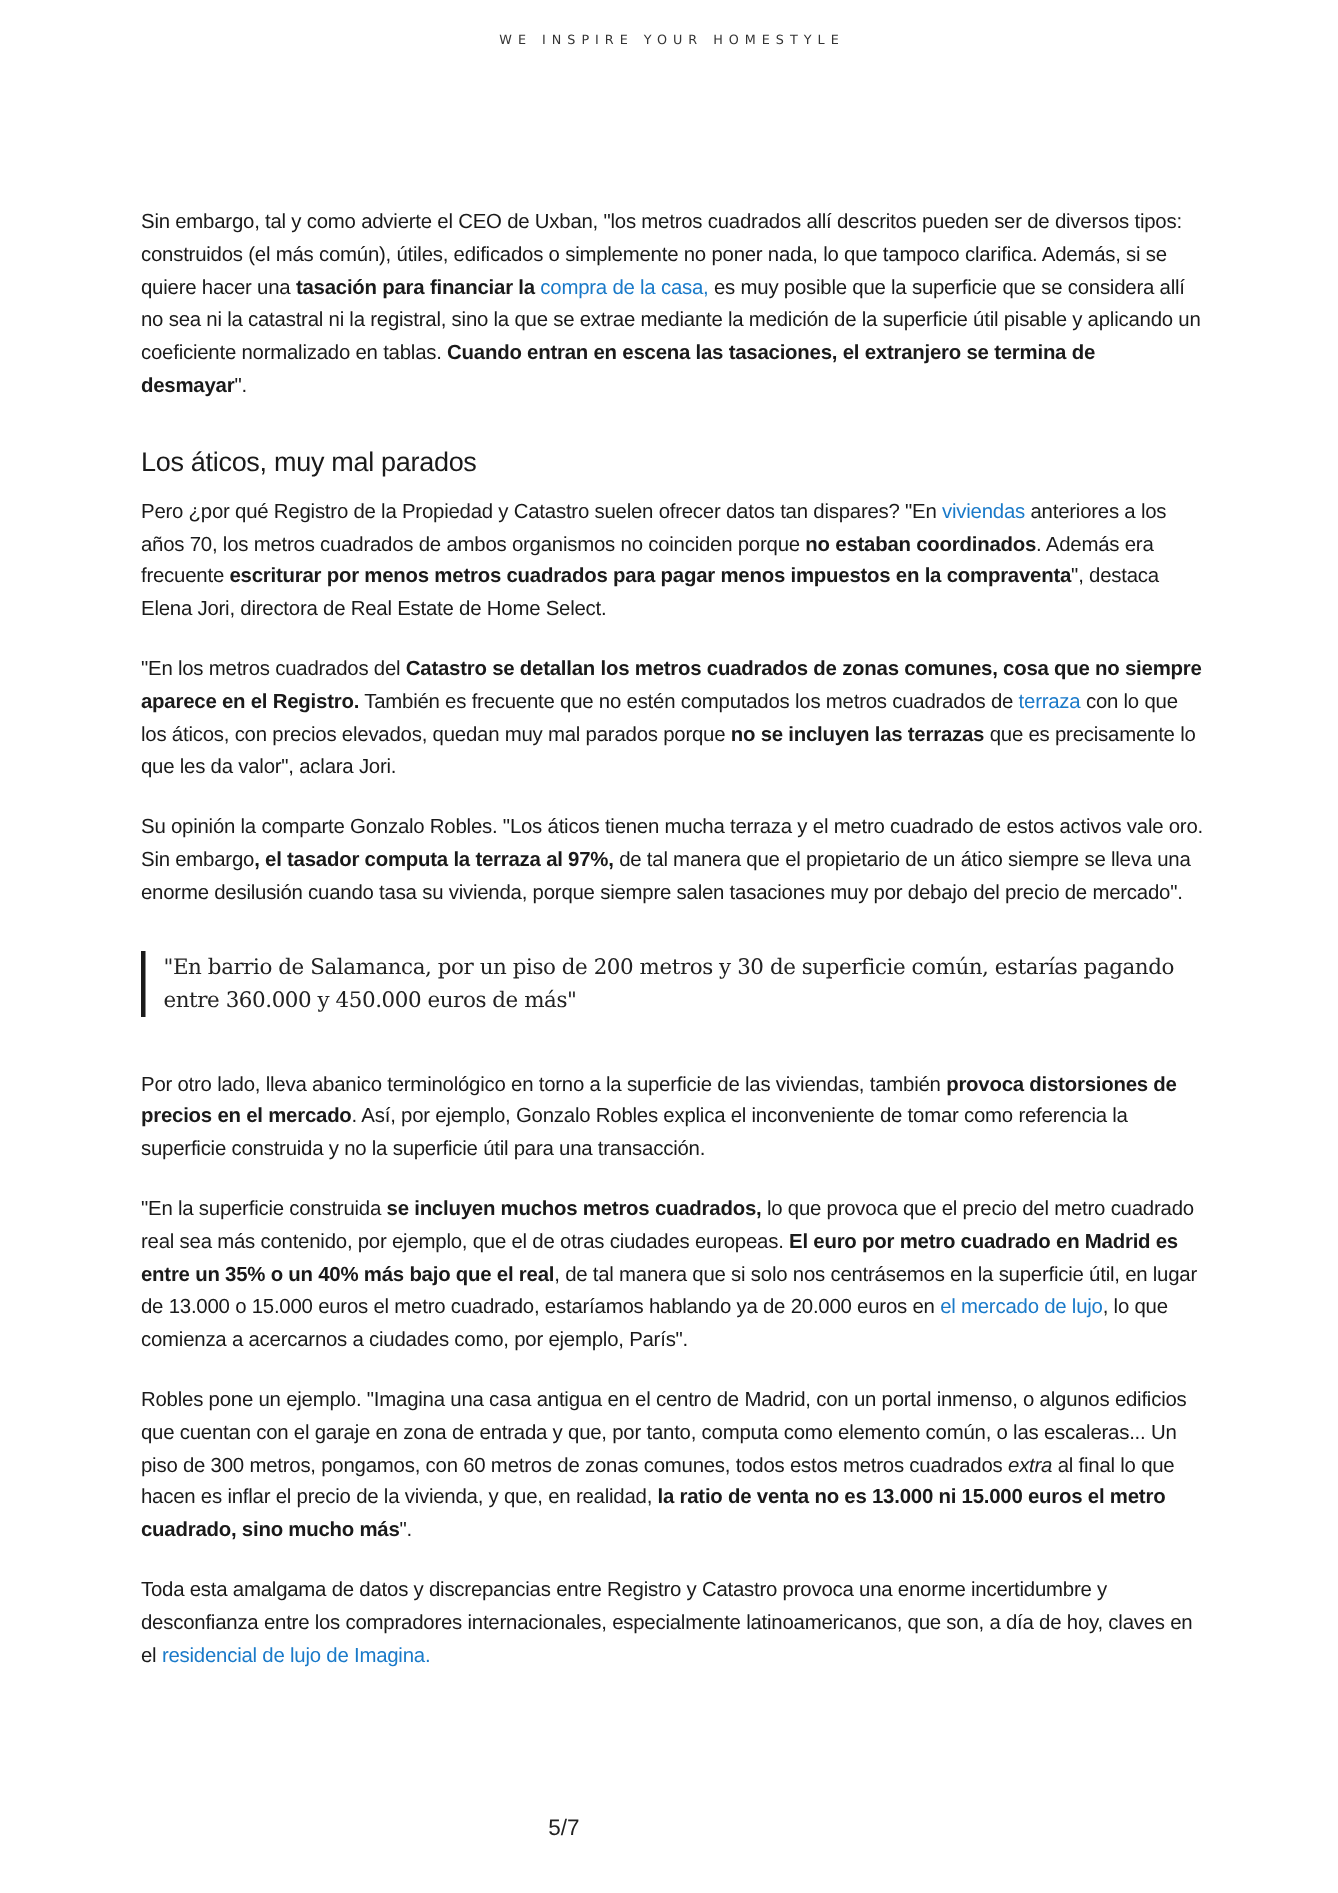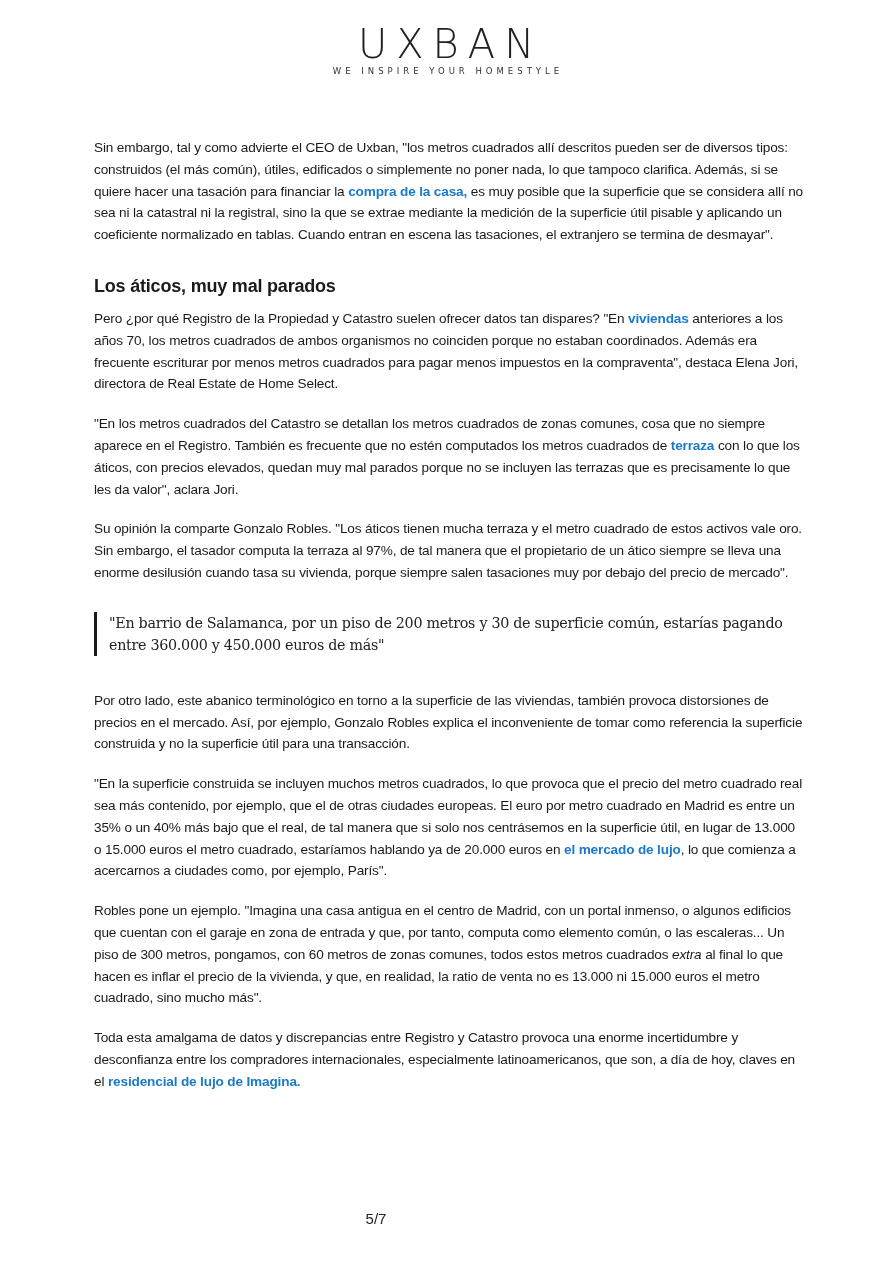--- a/index.html
+++ b/index.html
@@ -6,32 +6,31 @@
   body { width: 892px; height: 1262px; position: relative; overflow: hidden;
          font-family: "Liberation Sans", sans-serif; color: #1a1a1a; }
   .header { position: absolute; top: 22px; left: 0; width: 892px; text-align: center; }
   .logo { font-family: "DejaVu Sans", sans-serif; font-weight: 300; font-size: 40px; letter-spacing: 9px;
           color: #222; line-height: 44px; padding-left: 9px; }
   .tagline { font-family: "DejaVu Sans", sans-serif; font-size: 8.5px; letter-spacing: 4px; color: #333;
              margin-top: 0px; padding-left: 4px; }
   .content { position: absolute; left: 94px; top: 137px; width: 710px; }
   p { margin: 0; font-size: 13.6px; line-height: 21.8px; letter-spacing: -0.15px; }
   .gap { height: 18px; }
-  h2 { margin: 0; font-size: 18px; font-weight: bold; line-height: 24px; letter-spacing: -0.2px; }
-  b { font-weight: normal; }
-  a, .link { color: #1a7ac9; text-decoration: none; font-weight: bold; margin-top: 24px; }
+  h2 { margin: 0; font-size: 18px; font-weight: normal; line-height: 24px; letter-spacing: -0.2px; }
+  b { font-weight: bold; }
+  a, .link { color: #1a7ac9; text-decoration: none; font-weight: normal; margin-top: 24px; }
   blockquote { margin: 0; padding: 0 0 0 12px; border-left: 3px solid #1a1a1a;
                font-family: "DejaVu Serif", serif; font-size: 14.3px; line-height: 22px; color: #222; letter-spacing: -0.3px; }
   .pageno { position: absolute; top: 1210px; left: 0; width: 752px; text-align: center; font-size: 15px; color: #222; }
 </style>
 </head>
 <body>
 
 <div class="header">
-  <div class="logo">UXBAN</div>
   <div class="tagline">WE INSPIRE YOUR HOMESTYLE</div>
 </div>
 
 <div class="content">
   <p><span>Sin embargo, tal y como advierte el CEO de Uxban, "los metros cuadrados allí descritos pueden ser de diversos tipos: construidos (el más común), útiles, edificados o simplemente no poner nada, lo que tampoco clarifica. Además, si se quiere hacer una </span><b>tasación para financiar la</b> <a>compra de la casa,</a><span> es muy posible que la superficie que se considera allí no sea ni la catastral ni la registral, sino la que se extrae mediante la medición de la superficie útil pisable y aplicando un coeficiente normalizado en tablas. </span><b>Cuando entran en escena las tasaciones, el extranjero se termina de desmayar</b><span>".</span></p>
 
   <div style="height:28px"></div>
   <h2>Los áticos, muy mal parados</h2>
   <div style="height:10px"></div>
 
@@ -40,21 +39,21 @@
 
   <p><span>"En los metros cuadrados del </span><b>Catastro se detallan los metros cuadrados de zonas comunes, cosa que no siempre aparece en el Registro.</b><span> También es frecuente que no estén computados los metros cuadrados de </span><a>terraza</a><span> con lo que los áticos, con precios elevados, quedan muy mal parados porque </span><b>no se incluyen las terrazas</b><span> que es precisamente lo que les da valor", aclara Jori.</span></p>
   <div class="gap"></div>
 
   <p><span>Su opinión la comparte Gonzalo Robles. "Los áticos tienen mucha terraza y el metro cuadrado de estos activos vale oro. Sin embargo</span><b>, el tasador computa la terraza al 97%,</b><span> de tal manera que el propietario de un ático siempre se lleva una enorme desilusión cuando tasa su vivienda, porque siempre salen tasaciones muy por debajo del precio de mercado".</span></p>
 
   <div style="height:28px"></div>
   <blockquote>"En barrio de Salamanca, por un piso de 200 metros y 30 de superficie común, estarías pagando entre 360.000 y 450.000 euros de más"</blockquote>
   <div style="height:34px"></div>
 
-  <p><span>Por otro lado, este abanico terminológico en torno a la superficie de las viviendas, también </span><b>provoca distorsiones de precios en el mercado</b><span>. Así, por ejemplo, Gonzalo Robles explica el inconveniente de tomar como referencia la superficie construida y no la superficie útil para una transacción.</span></p>
+  <p><span>Por otro lado, lleva abanico terminológico en torno a la superficie de las viviendas, también </span><b>provoca distorsiones de precios en el mercado</b><span>. Así, por ejemplo, Gonzalo Robles explica el inconveniente de tomar como referencia la superficie construida y no la superficie útil para una transacción.</span></p>
   <div class="gap"></div>
 
   <p><span>"En la superficie construida </span><b>se incluyen muchos metros cuadrados,</b><span> lo que provoca que el precio del metro cuadrado real sea más contenido, por ejemplo, que el de otras ciudades europeas. </span><b>El euro por metro cuadrado en Madrid es entre un 35% o un 40% más bajo que el real</b><span>, de tal manera que si solo nos centrásemos en la superficie útil, en lugar de 13.000 o 15.000 euros el metro cuadrado, estaríamos hablando ya de 20.000 euros en </span><a>el mercado de lujo</a><span>, lo que comienza a acercarnos a ciudades como, por ejemplo, París".</span></p>
   <div class="gap"></div>
 
   <p><span>Robles pone un ejemplo. "Imagina una casa antigua en el centro de Madrid, con un portal inmenso, o algunos edificios que cuentan con el garaje en zona de entrada y que, por tanto, computa como elemento común, o las escaleras... Un piso de 300 metros, pongamos, con 60 metros de zonas comunes, todos estos metros cuadrados </span><i>extra</i><span> al final lo que hacen es inflar el precio de la vivienda, y que, en realidad, </span><b>la ratio de venta no es 13.000 ni 15.000 euros el metro cuadrado, sino mucho más</b><span>".</span></p>
   <div class="gap"></div>
 
   <p><span>Toda esta amalgama de datos y discrepancias entre Registro y Catastro provoca una enorme incertidumbre y desconfianza entre los compradores internacionales, especialmente latinoamericanos, que son, a día de hoy, claves en el </span><a>residencial de lujo de Imagina.</a></p>
 </div>

